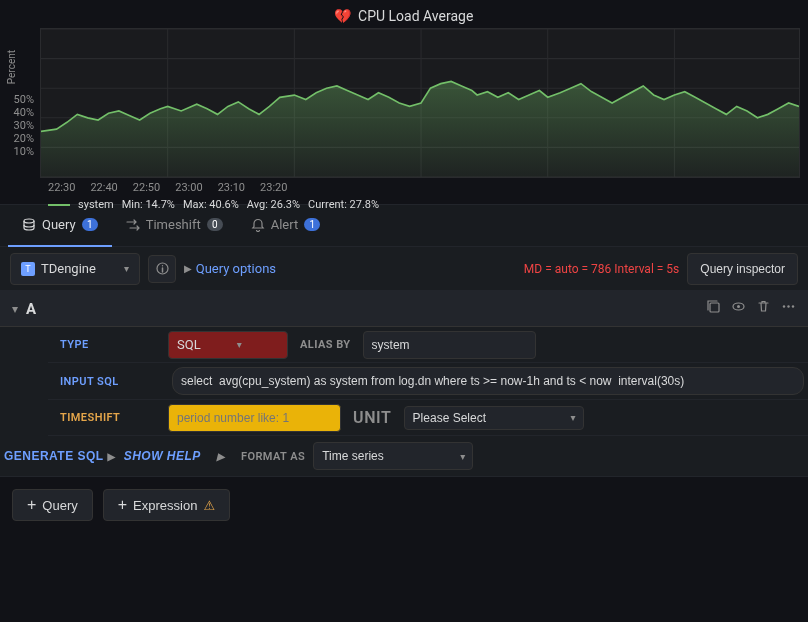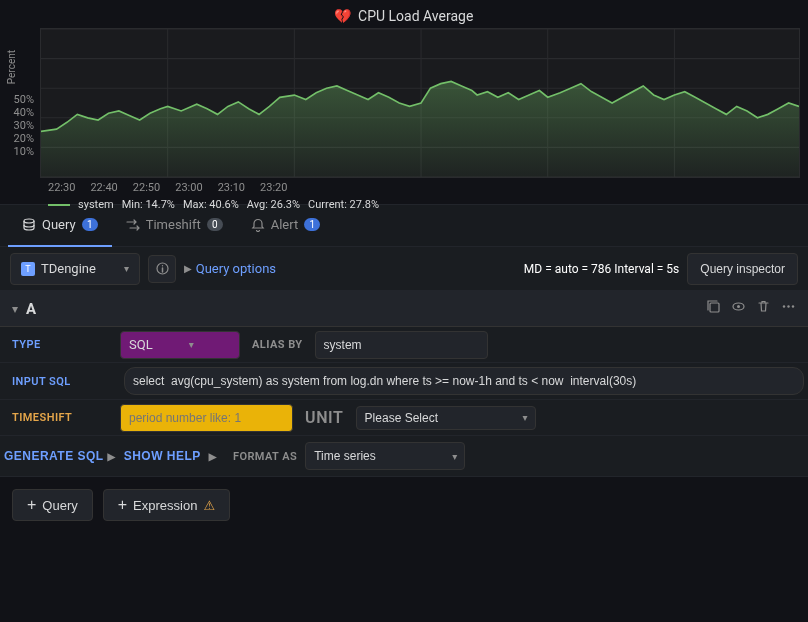--- a/index.html
+++ b/index.html
@@ -188,21 +188,21 @@
     .query-options-link {
       display: flex;
       align-items: center;
       gap: 4px;
       color: #6e9fff;
       cursor: pointer;
       font-size: 13px;
     }
     .query-meta {
       margin-left: auto;
-      color: #ffffff;
+      color: #ef4444;
       font-size: 12px;
     }
     .query-inspector-btn {
       background: #22252b;
       border: 1px solid #333;
       border-radius: 4px;
       color: #d8d9da;
       padding: 5px 12px;
       cursor: pointer;
       font-size: 12px;
@@ -239,40 +239,41 @@
       cursor: pointer;
       font-size: 15px;
     }
 
     
     .form-row {
       display: flex;
       align-items: center;
       border-bottom: 1px solid #22252b;
       min-height: 36px;
+      margin-left: 48px;
     }
     .form-label {
       padding: 0 12px;
       color: #6e9fff;
       font-size: 11px;
       font-weight: 600;
       text-transform: uppercase;
       min-width: 120px;
       letter-spacing: 0.04em;
     }
     .form-label-blue {
       color: #6e9fff;
     }
     .form-label-orange {
       color: #e5a64a;
     }
     .select-wrapper {
       display: flex;
       align-items: center;
-      background: #701a75;
+      background: #7f1d1d;
       border: 1px solid #333;
       border-radius: 4px;
       height: 28px;
       padding: 0 8px;
       gap: 6px;
       cursor: pointer;
       min-width: 120px;
     }
     .alias-label {
       color: #8e8e8e;
@@ -367,29 +368,30 @@
       font-size: 12px;
       font-weight: 600;
       text-transform: uppercase;
       letter-spacing: 0.04em;
       background: none;
       border: none;
     }
     .show-help-btn {
       display: flex;
       align-items: center;
-      gap: 8px;
+      gap: 16px;
       color: #6e9fff;
       cursor: pointer;
       font-size: 12px;
       font-weight: 600;
       text-transform: uppercase;
       letter-spacing: 0.04em;
       background: none;
       border: none;
+      font-style: italic;
     }
     .format-label {
       color: #8e8e8e;
       font-size: 11px;
       font-weight: 600;
       text-transform: uppercase;
       margin-left: 8px;
       letter-spacing: 0.04em;
     }
     .format-select-wrapper {

